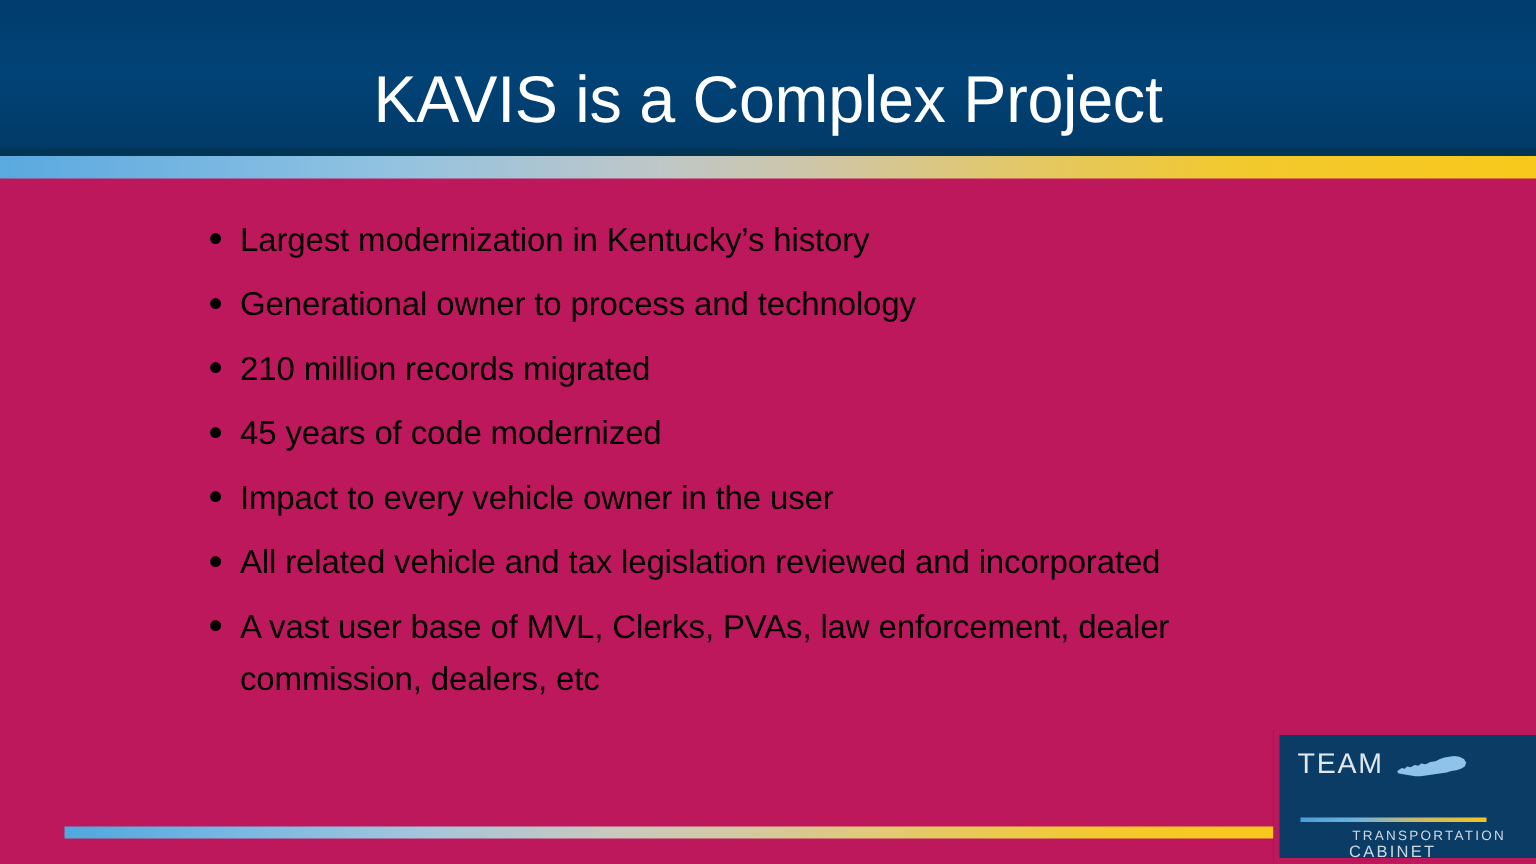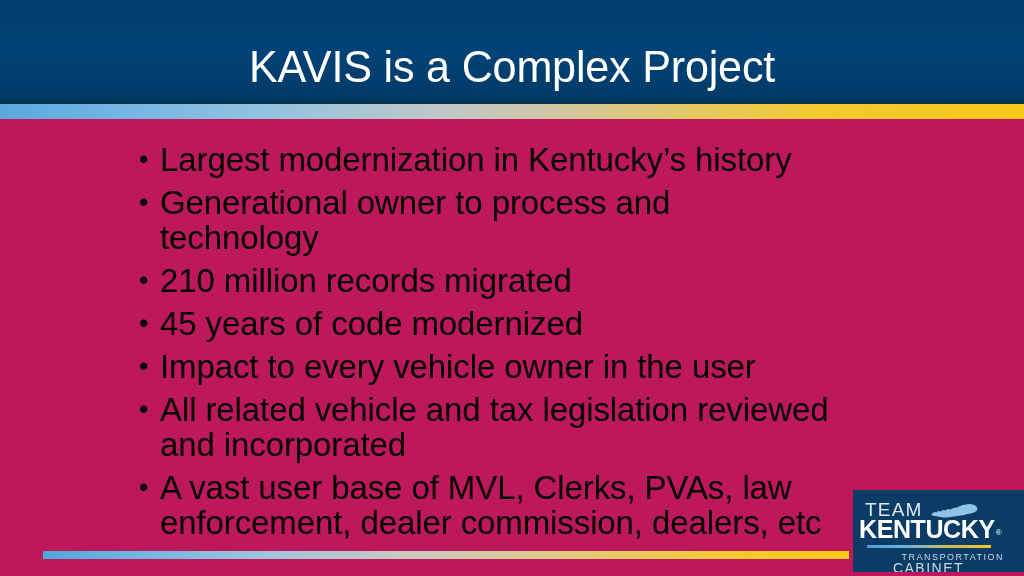--- a/index.html
+++ b/index.html
@@ -91,21 +91,21 @@
     width: 21px;
     color: #000000;
     font-size: 27px;
     line-height: 35px;
     text-align: left;
   }
   .bullet-text {
     flex: 1 1 auto;
     color: #000000;
     font-family: "Liberation Sans", sans-serif;
-    font-size: 33px;
+    font-size: 22px;
     line-height: 35px;
     font-weight: 400;
     letter-spacing: -0.1px;
   }
 
   
   .accent-bar-bottom {
     position: absolute;
     left: 43px;
     top: 551px;
@@ -207,21 +207,21 @@
     letter-spacing: 1.5px;
   }
   .logo-sub2 {
     position: absolute;
     left: 0;
     top: 72px;
     width: 151px;
     text-align: center;
     color: #ccd9e3;
     font-family: "Liberation Sans", sans-serif;
-    font-size: 14px;
+    font-size: 11px;
     line-height: 12px;
     letter-spacing: 1.5px;
   }
 </style>
 </head>
 <body>
 
 <div class="slide">
 
   <div class="title-band"></div>
@@ -276,24 +276,20 @@
 
       <div class="logo-team-row">
         <span class="logo-team">TEAM</span>
         <span class="ky-shape">
           <svg viewBox="0 0 96 34" width="48" height="17" xmlns="http://www.w3.org/2000/svg">
             <path fill="#8fc4e8" d="M3,22 L9,18 L13,19 L16,16 L21,17 L26,14 L31,15 L35,12 L41,13 L47,10 L54,9 L60,6 L66,4 L72,3 L79,2 L86,3 L92,6 L95,11 L93,16 L88,19 L82,21 L75,22 L69,24 L62,25 L55,26 L48,27 L41,28 L34,29 L27,29 L21,28 L15,27 L9,26 L4,25 Z"></path>
           </svg>
         </span>
       </div>
 
-      <div class="logo-kentucky-row">
-        <span class="logo-kentucky">KENTUCKY</span>
-        <span class="logo-reg">®</span>
-      </div>
 
       <div class="logo-divider"></div>
 
       <div class="logo-sub1">TRANSPORTATION</div>
       <div class="logo-sub2">CABINET</div>
 
     </div>
   </div>
 
 </div>

